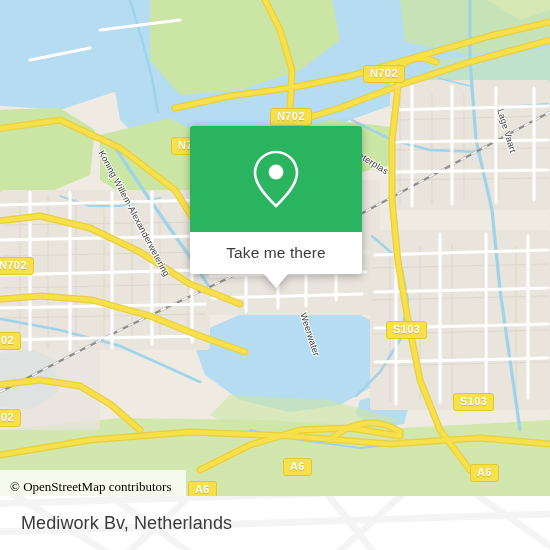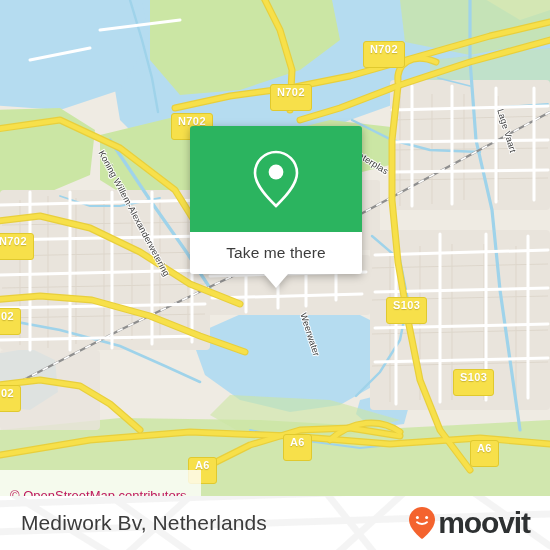--- a/index.html
+++ b/index.html
@@ -52,25 +52,26 @@
   .shield {
     position: absolute;
     background: #f7e04a;
     border: 1.5px solid #e0c92e;
     border-radius: 3px;
     color: #ffffff;
     font-family: "Liberation Sans", sans-serif;
     font-size: 11px;
     font-weight: bold;
     letter-spacing: .4px;
-    padding: 1px 6px 11px 6px;
+    padding: 1px 6px 2px 6px;
     line-height: 13px;
     text-shadow: 0 1px 1px rgba(120,100,0,.35);
     box-sizing: border-box;
     white-space: nowrap;
+    margin-top: 24px;
   }
 
   
   #popup {
     position: absolute;
     left: 190px;
     top: 126px;
     width: 172px;
     filter: drop-shadow(0 2px 4px rgba(0,0,0,.30));
     z-index: 40;
@@ -108,27 +109,27 @@
     border-right: 12px solid transparent;
     border-top: 14px solid #ffffff;
   }
 
   
   #attribution {
     position: absolute;
     left: 0;
     top: 470px;
     height: 26px;
-    padding: 12px 14px 0 10px;
+    padding: 4px 14px 0 10px;
     display: flex;
     align-items: center;
     background: rgba(255,255,255,.78);
-    font-family: Liberation Sans, sans-serif;
+    font-family: Liberation Serif, serif;
     font-size: 13px;
-    color: #be185d;
+    color: #000000;
     z-index: 30;
   }
 
   
   #footer {
     position: absolute;
     left: 0;
     top: 496px;
     width: 550px;
     height: 54px;
@@ -146,21 +147,21 @@
     z-index: 2;
     height: 54px;
     display: flex;
     align-items: center;
     justify-content: space-between;
     padding: 0 20px 0 21px;
     box-sizing: border-box;
   }
   #place-title {
     font-family: "Liberation Sans", sans-serif;
-    font-size: 21px;
+    font-size: 18px;
     color: #3b3b3b;
     letter-spacing: .1px;
     white-space: nowrap;
   }
   #brand {
     display: flex;
     align-items: center;
     gap: 2px;
   }
   #brand-wordmark {
@@ -342,25 +343,16 @@
         <path d="M230,-10 L120,90"></path>
         <path d="M300,-10 L380,90"></path>
         <path d="M440,-10 L330,90"></path>
         <path d="M470,20 L550,76"></path>
         <path d="M-10,62 L550,44"></path>
         <path d="M-10,34 L550,16"></path>
       </g>
     </svg>
     <div id="footer-inner">
       <span id="place-title">Mediwork Bv, Netherlands</span>
-      <span id="brand">
-        <svg width="28" height="34" viewBox="0 0 28 34">
-          <path d="M14 1 C6.8 1 1 6.8 1 14 C1 22.2 11 31 14 33 C17 31 27 22.2 27 14 C27 6.8 21.2 1 14 1 Z" fill="#f4632e"></path>
-          <circle cx="9.4" cy="11.6" r="1.5" fill="#ffffff"></circle>
-          <circle cx="18.6" cy="11.6" r="1.5" fill="#ffffff"></circle>
-          <path d="M9 16.2 C11 18.6 17 18.6 19 16.2" fill="none" stroke="#ffffff" stroke-width="1.9" stroke-linecap="round"></path>
-        </svg>
-        <span id="brand-wordmark">moovit</span>
-      </span>
     </div>
   </div>
 
 </div>
 
 </body></html>

